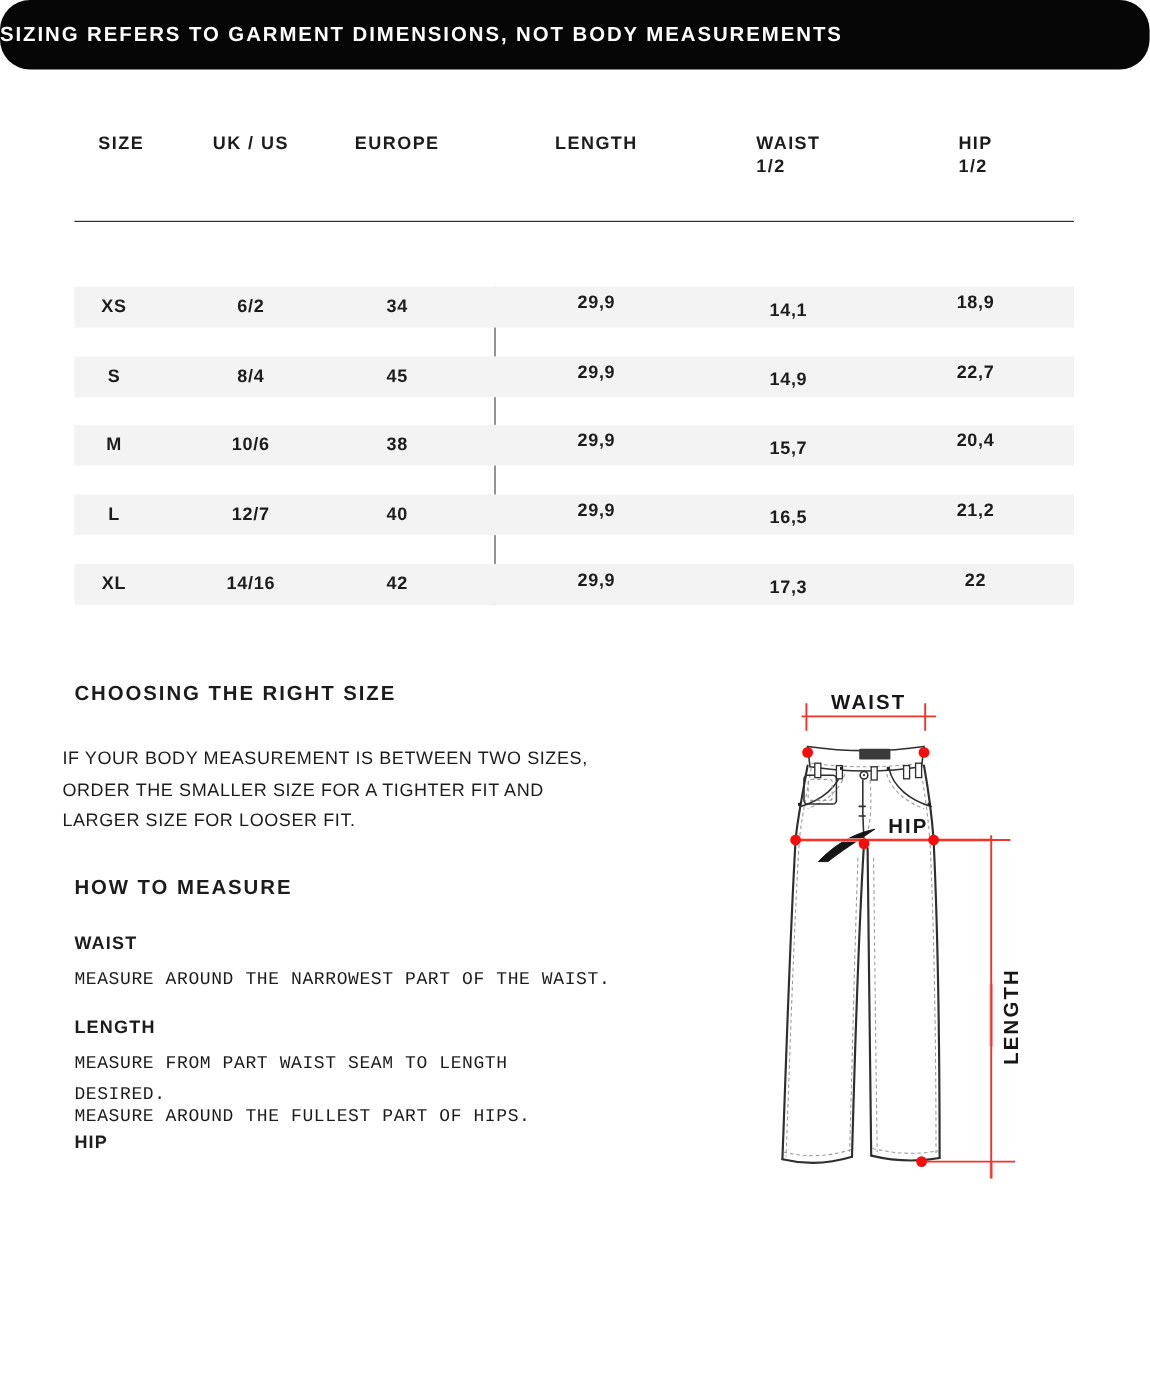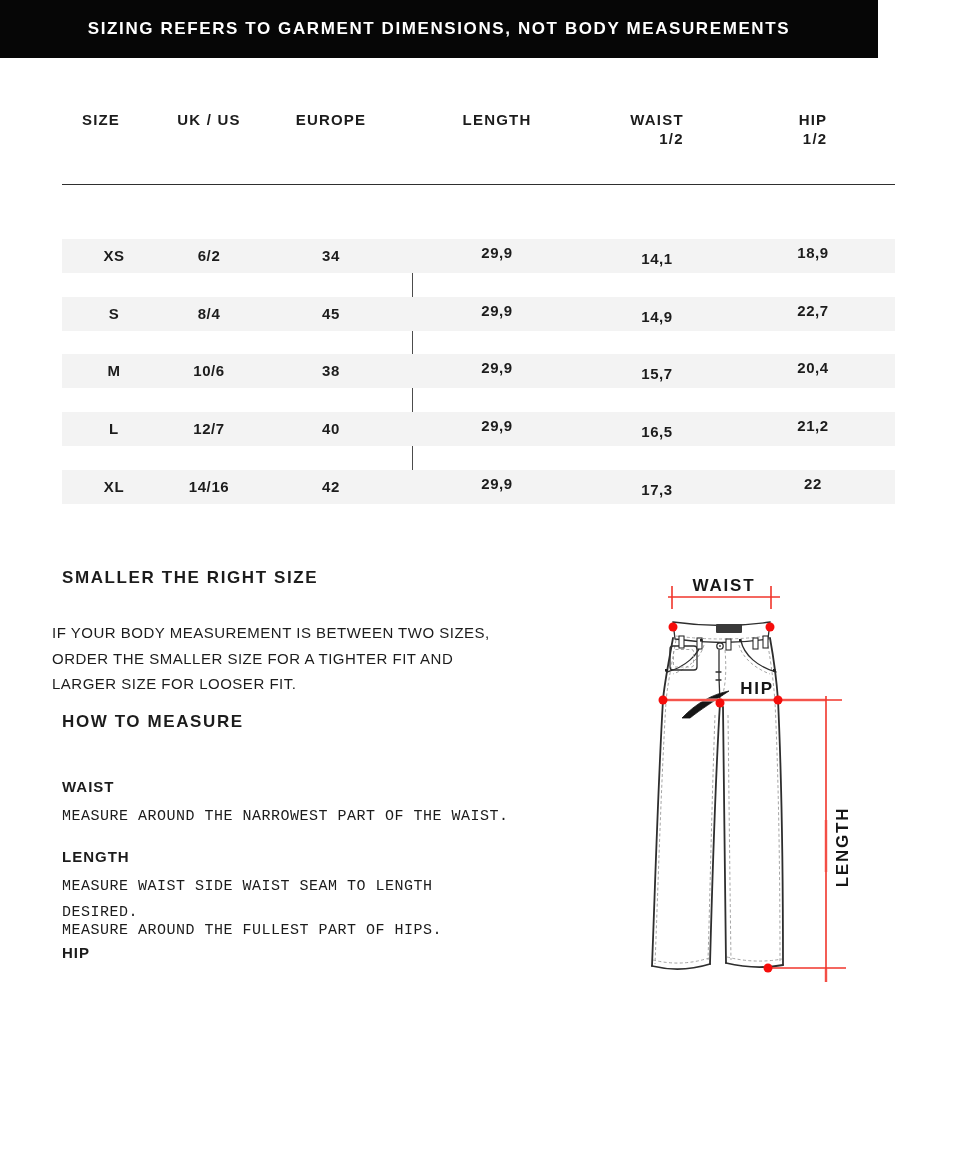--- a/index.html
+++ b/index.html
@@ -3,37 +3,37 @@
 <meta charset="utf-8">
 <style>
   html,body{margin:0;padding:0;}
   body{
     width:958px;height:1155px;position:relative;background:#ffffff;
     font-family:"Liberation Sans", sans-serif;color:#1c1c1c;overflow:hidden;
   }
   .abs{position:absolute;}
   
   .banner{
-    left:0;top:0;width:878px;height:58px;background:#060606;color:#ffffff;
-    display:flex;align-items:center;justify-content:center;
-    font-weight:bold;font-size:17px;letter-spacing:1.6px;white-space:nowrap;
+    left:0;top:0;width:958px;height:58px;background:#060606;color:#ffffff;
+    display:flex;align-items:center;
+    font-weight:bold;font-size:17px;letter-spacing:1.6px;white-space:nowrap;border-radius:25px;
   }
   
   .th{
-    top:110px;text-align:right;font-weight:bold;font-size:15px;
+    top:110px;text-align:left;font-weight:bold;font-size:15px;
     letter-spacing:1.2px;line-height:19px;transform:translateX(-50%);white-space:nowrap;
   }
   .rule{left:62px;top:184px;width:833px;height:1px;background:#2f2f2f;}
   .vdiv{left:412px;top:239px;width:1px;height:265px;background:#4c4c4c;}
   .band{left:62px;width:833px;height:34px;background:#f3f3f3;}
   .cell{
     position:absolute;top:0;height:34px;line-height:34px;font-weight:bold;
     font-size:15px;letter-spacing:0.6px;transform:translateX(-50%);white-space:nowrap;
   }
-  .c1{left:52px}.c2{left:147px}.c3{left:269px}.c4{left:435px;top:-3px}.c5{left:595px;top:3px}.c6{left:751px;top:-3px}
+  .c1{left:33px}.c2{left:147px}.c3{left:269px}.c4{left:435px;top:-3px}.c5{left:595px;top:3px}.c6{left:751px;top:-3px}
   
   .h1{font-weight:bold;font-size:17px;letter-spacing:1.6px;white-space:nowrap;}
   .para{font-size:15px;line-height:25.5px;letter-spacing:0.5px;white-space:pre-line;}
   .mlabel{font-weight:bold;font-size:15px;letter-spacing:1px;white-space:nowrap;}
   .mdesc{font-size:15px;line-height:26px;letter-spacing:0.5px;white-space:pre-line;font-family:Liberation Mono, monospace;}
   
   .diagram{left:610px;top:560px;}
   .sketch{stroke:#2e2e2e;fill:none;stroke-width:1.3;stroke-linecap:round;}
   .sketch-bold{stroke:#2e2e2e;fill:none;stroke-width:1.8;stroke-linecap:round;}
   .stitch{stroke:#9b9b9b;fill:none;stroke-width:0.9;stroke-dasharray:3 2.4;}
@@ -104,32 +104,32 @@
 </div>
 <div class="abs band" style="top:470px">
   <span class="cell c1">XL</span>
   <span class="cell c2">14/16</span>
   <span class="cell c3">42</span>
   <span class="cell c4">29,9</span>
   <span class="cell c5">17,3</span>
   <span class="cell c6">22</span>
 </div>
 
-<h2 class="abs h1" style="left:62px;top:568px;margin:0">SMALLER THE RIGHT SIZE</h2>
+<h2 class="abs h1" style="left:62px;top:568px;margin:0">CHOOSING THE RIGHT SIZE</h2>
 <p class="abs para" style="left:52px;top:620px;margin:0;width:540px">IF YOUR BODY MEASUREMENT IS BETWEEN TWO SIZES,
 ORDER THE SMALLER SIZE FOR A TIGHTER FIT AND
 LARGER SIZE FOR LOOSER FIT.</p>
 
-<h2 class="abs h1" style="left:62px;top:712px;margin:0">HOW TO MEASURE</h2>
+<h2 class="abs h1" style="left:62px;top:730px;margin:0">HOW TO MEASURE</h2>
 
 <div class="abs mlabel" style="left:62px;top:778px">WAIST</div>
 <div class="abs mdesc" style="left:62px;top:804px;width:540px">MEASURE AROUND THE NARROWEST PART OF THE WAIST.</div>
 
 <div class="abs mlabel" style="left:62px;top:848px">LENGTH</div>
-<div class="abs mdesc" style="left:62px;top:874px;width:540px">MEASURE WAIST SIDE WAIST SEAM TO LENGTH
+<div class="abs mdesc" style="left:62px;top:874px;width:540px">MEASURE FROM PART WAIST SEAM TO LENGTH
 DESIRED.</div>
 
 <div class="abs mlabel" style="left:62px;top:944px">HIP</div>
 <div class="abs mdesc" style="left:62px;top:918px;width:540px">MEASURE AROUND THE FULLEST PART OF HIPS.</div>
 
 <svg class="abs diagram" width="290" height="450" viewBox="0 0 290 450">
 
   <g>
 
     <path class="sketch-bold" d="M63,78 C58,106 54,126 53,140 C48,225 45,330 42,406"></path>

